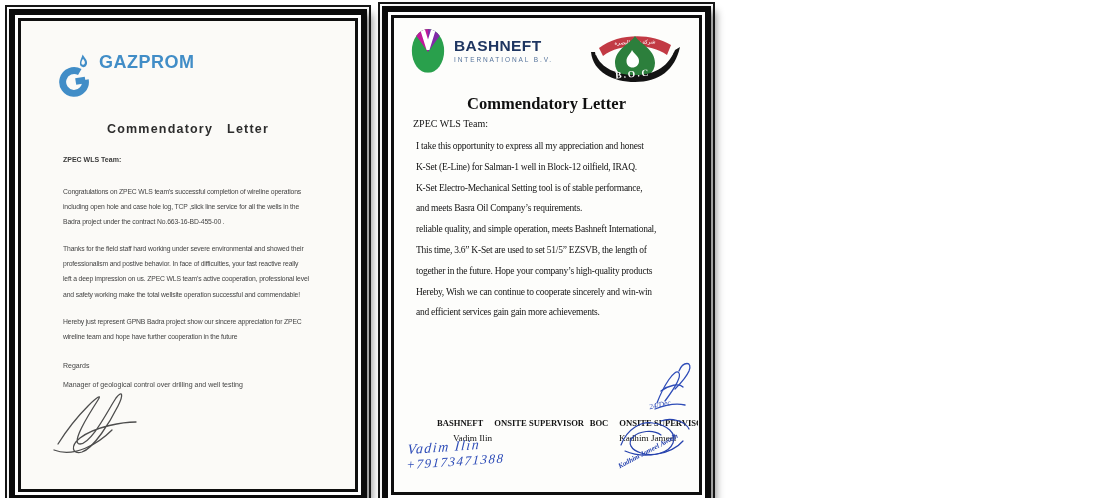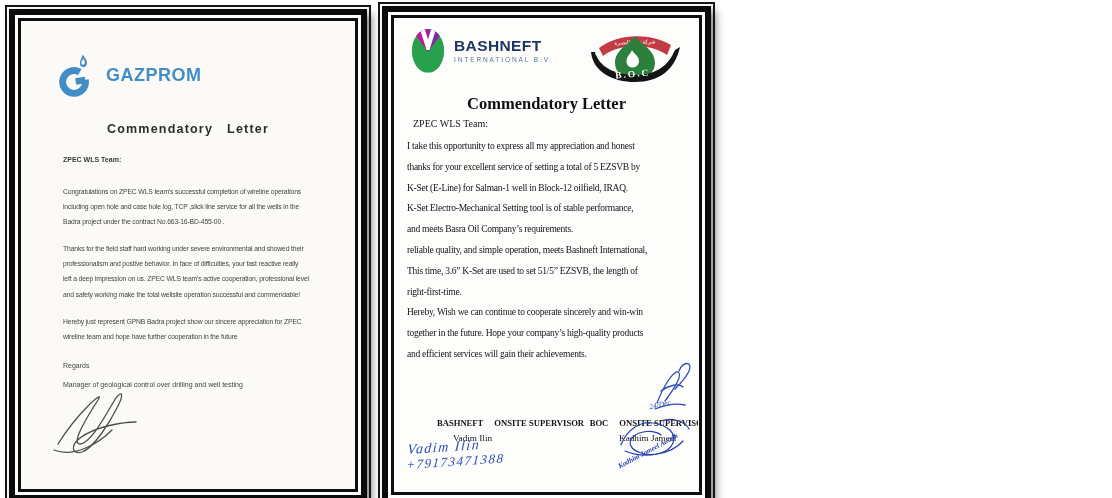--- a/index.html
+++ b/index.html
@@ -6,42 +6,42 @@
   .canvas{position:relative;width:1112px;height:498px;background:#ffffff;overflow:hidden;
           font-family:"Liberation Sans",sans-serif;}
   
   .frame{position:absolute;background:#fbfaf7;border:6px solid #0b0b0b;
          outline:2px solid #161616;outline-offset:2px;
          box-shadow:inset 0 0 0 3px #ffffff, inset 0 0 0 6px #0f0f0f, 5px 5px 8px rgba(0,0,0,.45);}
   .left-frame{left:9px;top:9px;width:346px;height:480px;}
   .right-frame{left:382px;top:6px;width:317px;height:486px;background:#fdfdfb;}
   .paper{position:absolute;inset:7px;overflow:hidden;}
   
-  .gz-logo{position:absolute;left:36px;top:30px;display:flex;align-items:center;gap:10px;}
+  .gz-logo{position:absolute;left:36px;top:30px;display:flex;align-items:flex-start;gap:3px;}
   .gz-word{font-size:18px;font-weight:bold;color:#418dc7;letter-spacing:.5px;
            transform:scaleY(1.05);margin-bottom:2px;}
   .l-title{position:absolute;top:100px;left:0;right:0;text-align:center;font-size:12.5px;
            font-weight:bold;color:#2d2d2d;letter-spacing:1.2px;white-space:pre;}
   .l-sal{position:absolute;left:41px;top:134px;font-size:7px;font-weight:bold;color:#3a3a3a;}
   .l-para{position:absolute;left:41px;font-size:6.8px;color:#444444;letter-spacing:-0.15px;}
   .l-para .line{height:15.2px;line-height:15.2px;white-space:nowrap;}
   .p1{top:162px;} .p2{top:219px;} .p3{top:292px;}
   .l-close{position:absolute;left:41px;top:340px;font-size:7px;color:#444;}
   .l-signer{position:absolute;left:41px;top:359px;font-size:7px;color:#444;white-space:nowrap;}
   .l-sig{position:absolute;left:24px;top:352px;}
   
   .serif{font-family:"Liberation Serif",serif;border-radius:17px;}
   .bn-logo{position:absolute;left:14px;top:8px;display:flex;align-items:center;gap:7px;}
   .bn-word{font-size:15.5px;font-weight:bold;color:#1e3560;letter-spacing:.4px;line-height:15px;}
   .bn-sub{font-size:6.5px;color:#56749c;letter-spacing:1.9px;margin-top:3px;}
   .boc-logo{position:absolute;left:190px;top:7px;}
   .r-title{position:absolute;top:75px;left:0;right:0;text-align:center;font-size:16.5px;
            font-weight:bold;color:#101010;}
   .r-sal{position:absolute;left:18px;top:99px;font-size:10px;color:#141414;}
-  .r-body{position:absolute;left:12px;top:117px;font-size:9.5px;color:#141414;letter-spacing:-0.25px;}
+  .r-body{position:absolute;left:21px;top:117px;font-size:9.5px;color:#141414;letter-spacing:-0.25px;}
   .r-body .bl{height:20.8px;line-height:20.8px;white-space:nowrap;}
   .r-roles{position:absolute;top:399px;left:18px;width:272px;display:flex;
            justify-content:space-between;font-weight:bold;font-size:8.6px;color:#141414;white-space:nowrap;padding-left:24px;}
   .r-roles .gap{display:inline-block;width:11px;}
   .nm{position:absolute;font-size:9.2px;color:#141414;white-space:nowrap;}
   .nm-left{left:58px;top:414px;} .nm-right{left:224px;top:414px;}
   .ink{color:#2f4db8;}
   .sig-bn{position:absolute;left:13px;top:423px;font-family:"Liberation Serif",serif;
           font-style:italic;transform:rotate(-4deg) skewX(-8deg);transform-origin:left top;
           letter-spacing:1.5px;z-index:5;}
@@ -139,30 +139,28 @@
         <path d="M6 26 C8 46 28 56 50 56 C74 56 90 44 95 21 L90 24 C84 42 70 50 50 50 C30 50 12 42 10 26 Z" fill="#141414" opacity="0"></path>
         <path d="M8 30 C14 46 30 54 50 54 C72 54 87 44 93 24 L89 26 C82 42 68 49 50 49 C32 49 16 42 11 29 Z" fill="#141414"></path>
         <text x="48" y="51" font-size="9.5" font-weight="bold" fill="#ffffff" text-anchor="middle" letter-spacing="2" transform="rotate(-5 48 51)" font-family="Liberation Serif, serif">B.O.C</text>
       </svg>
 
       <div class="r-title">Commendatory Letter</div>
       <div class="r-sal">ZPEC WLS Team:</div>
 
       <div class="r-body">
         <div class="bl">I take this opportunity to express all my appreciation and honest</div>
-        <div class="bl">thanks for your excellent service of setting a total of 5 EZSVB by</div>
         <div class="bl">K-Set (E-Line) for Salman-1 well in Block-12 oilfield, IRAQ.</div>
         <div class="bl">K-Set Electro-Mechanical Setting tool is of stable performance,</div>
         <div class="bl">and meets Basra Oil Company’s requirements.</div>
         <div class="bl">reliable quality, and simple operation, meets Bashneft International,</div>
         <div class="bl">This time, 3.6” K-Set are used to set 51/5” EZSVB, the length of</div>
-        <div class="bl">right-first-time.</div>
+        <div class="bl">together in the future. Hope your company’s high-quality products</div>
         <div class="bl">Hereby, Wish we can continue to cooperate sincerely and win-win</div>
-        <div class="bl">together in the future. Hope your company’s high-quality products</div>
-        <div class="bl">and efficient services will gain their achievements.</div>
+        <div class="bl">and efficient services gain gain more achievements.</div>
       </div>
 
       <div class="r-roles">
         <span>
           <span>BASHNEFT</span><span class="gap"></span><span>ONSITE SUPERVISOR</span>
         </span>
         <span>
           <span>BOC</span><span class="gap"></span><span>ONSITE SUPERVISOR</span>
         </span>
       </div>

